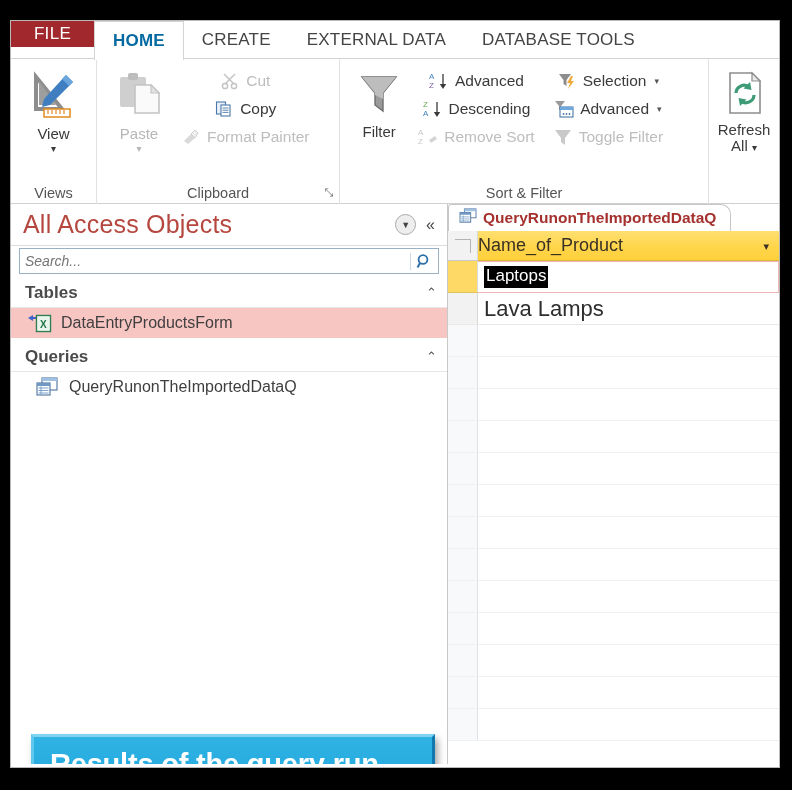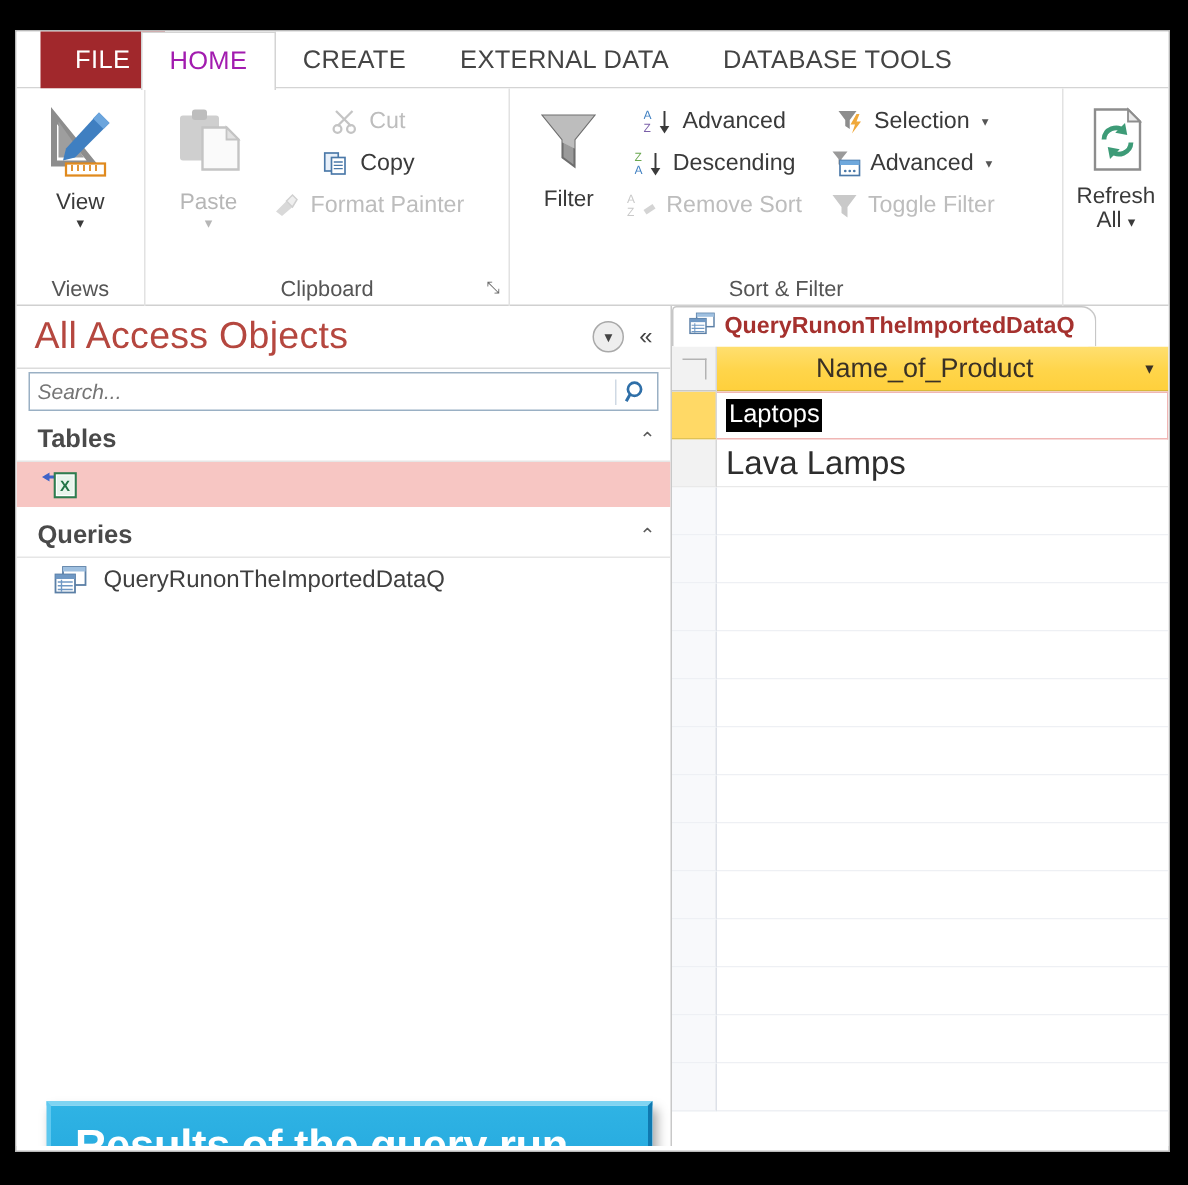--- a/index.html
+++ b/index.html
@@ -21,51 +21,52 @@
   }
 
   
   .tabstrip {
     position: relative;
     height: 38px;
     background: #ffffff;
     border-bottom: 1px solid #d4d4d4;
   }
   .tab-file {
-    position: absolute; left: 16px; top: -1px;
-    width: 83px; height: 39px;
+    position: absolute; left: 0; top: -1px;
+    width: 83px; height: 27px;
     background: #a1282c;
     color: #ffffff;
     font-size: 17px;
     display: flex; align-items: center; justify-content: center;
     letter-spacing: .3px;
   }
   .tabs {
     position: absolute; left: 83px; top: 0;
     display: flex; align-items: flex-end; height: 38px;
   }
   .tab {
     height: 38px;
     padding: 0 18px;
     display: flex; align-items: center;
     font-size: 17px;
     color: #444444;
     letter-spacing: .2px;
     white-space: nowrap;
   }
   .tab.active {
-    color: #a21caf;
+    color: #0369a1;
     background: #ffffff;
     border-left: 1px solid #d4d4d4;
     border-right: 1px solid #d4d4d4;
     border-top: 1px solid #d4d4d4;
     position: relative;
     z-index: 3;
     margin-bottom: -1px;
     height: 39px;
+    font-weight: bold;
   }
 
   
   .ribbon {
     position: relative;
     height: 145px;
     background: #ffffff;
     border-bottom: 1px solid #d0d0d0;
     display: flex;
   }
@@ -242,21 +243,20 @@
     border-right: 1.5px solid #b3b3b3;
     transform: skewX(0deg);
   }
   .hdr-cell {
     flex: 1;
     background: linear-gradient(to bottom, #ffdf70 0%, #ffd54a 55%, #ffd03c 100%);
     border-bottom: 1px solid #d8b93a;
     display: flex; align-items: center;
     font-size: 18px; color: #3a3125;
     position: relative;
-    justify-content: center;
     padding-right: 24px;
   }
   .hdr-caret {
     position: absolute; right: 10px; top: 50%;
     transform: translateY(-50%);
     font-size: 11px; color: #3a3125;
   }
 
   
   .active-cell-row { display: flex; height: 32px; }
@@ -545,20 +545,21 @@
       </div>
       <div class="navitem selected">
         <span class="nicon">
           <svg width="26" height="22" viewBox="0 0 26 22">
             <path d="M1 6 L6 3 L6 5 L9 5 L9 7 L6 7 L6 9 Z" fill="#3f63c8"></path>
             <rect x="9.5" y="3.5" width="14" height="16" fill="#ffffff" stroke="#2e7d4f" stroke-width="1.4"></rect>
             <rect x="11" y="5" width="11" height="13" fill="#e8f5ec"></rect>
             <text x="13" y="15.5" font-size="10" font-weight="bold" fill="#217346" font-family="Liberation Sans, sans-serif">X</text>
           </svg>
         </span>
+        <span>DataEntryProductsForm</span>
       </div>
 
       <div class="grouphdr">
         <span>Queries</span>
         <span class="chev">⌃</span>
       </div>
       <div class="navitem" style="padding-left:24px">
         <span class="nicon">
           <svg width="26" height="22" viewBox="0 0 26 22">
             <rect x="7" y="2" width="15" height="12" fill="#ffffff" stroke="#5b7fa6" stroke-width="1.2"></rect>

